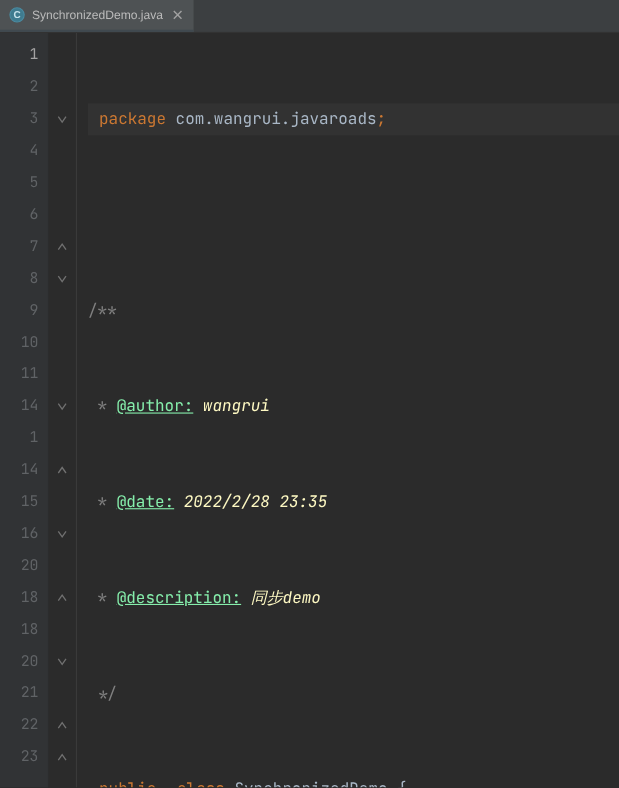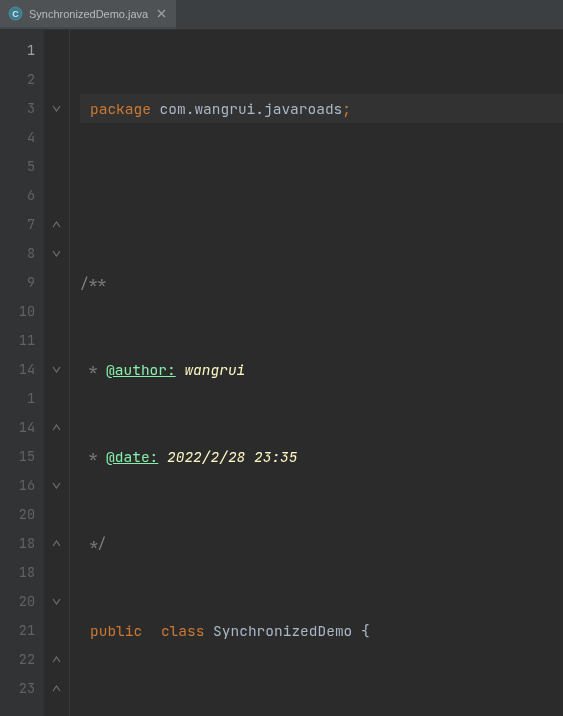--- a/index.html
+++ b/index.html
@@ -213,20 +213,21 @@
         </svg>
       </div>
   </div>
 
   <div class="code-area">
     <div class="line hl"><span class="k">package</span> <span class="pkg">com.wangrui.javaroads</span><span class="semi">;</span></div>
     <div class="line"></div>
     <div class="line"><span class="c">/**</span></div>
     <div class="line"><span class="c"> * </span><span class="tag">@author:</span><span class="ci"> wangrui</span></div>
     <div class="line"><span class="c"> * </span><span class="tag">@date:</span><span class="ci"> 2022/2/28 23:35</span></div>
+    <div class="line"><span class="c"> * </span><span class="tag">@description:</span><span class="ci"> 同步demo</span></div>
     <div class="line"><span class="c"> */</span></div>
     <div class="line"><span class="k">public</span> <span class="k">class</span> <span class="cls">SynchronizedDemo</span> <span class="p">{</span></div>
     
     
     
     
     
     
     
     

